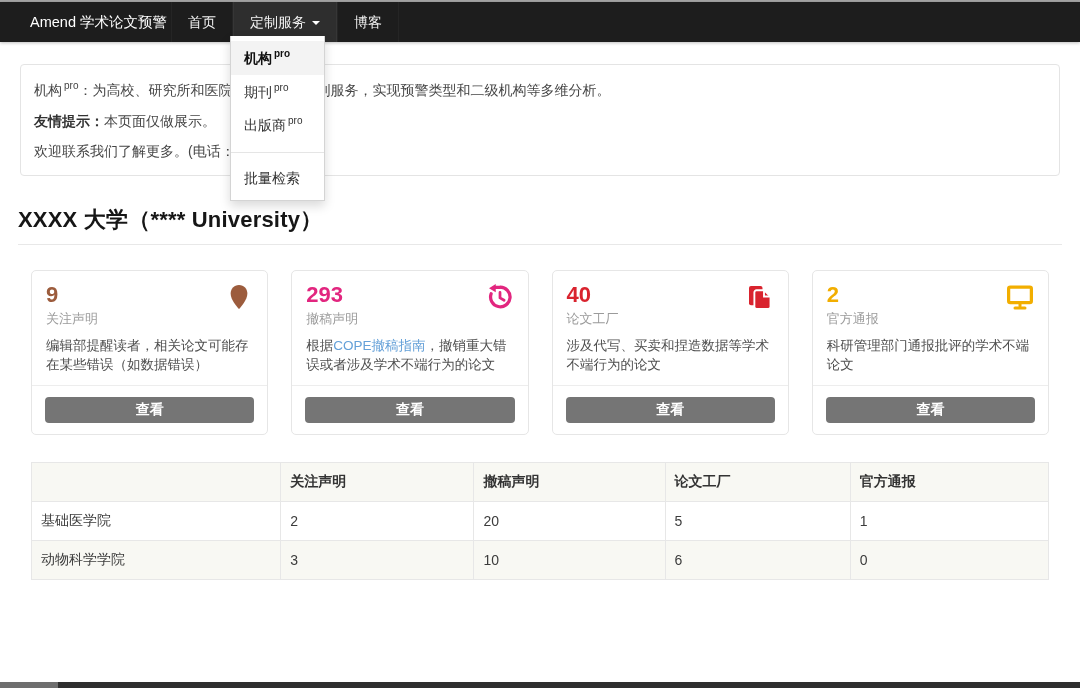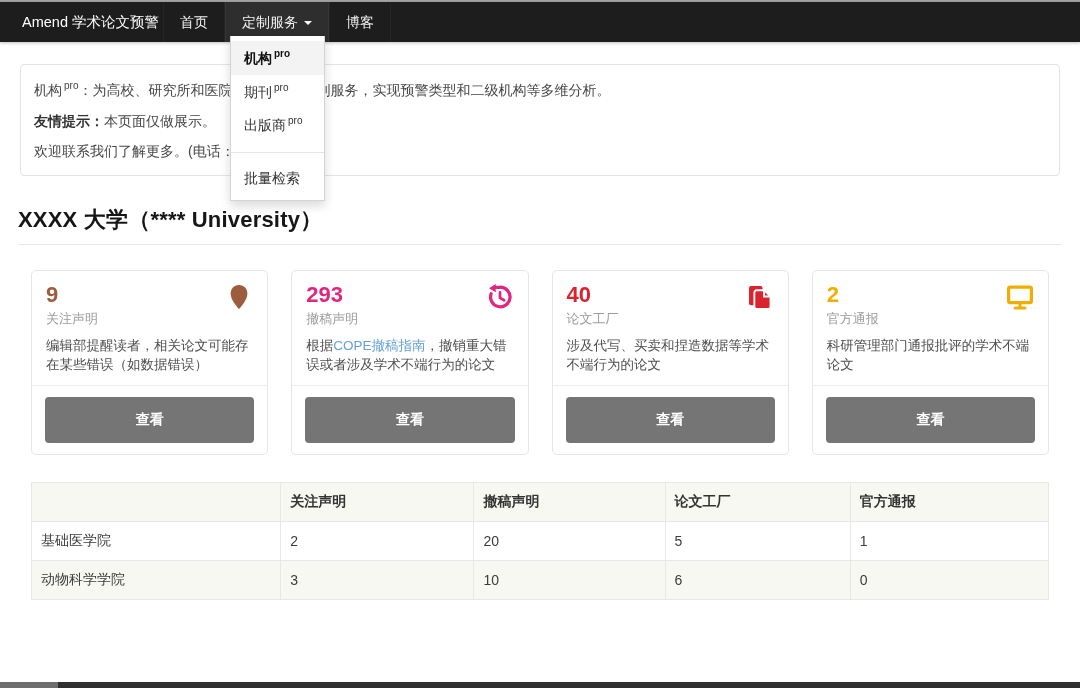--- a/index.html
+++ b/index.html
@@ -6,21 +6,21 @@
   html,body { width:1080px; height:688px; }
   body {
     font-family: "Liberation Sans", "DejaVu Sans", sans-serif;
     background:#ffffff; color:#404040; position:relative; overflow:hidden;
   }
   .window-top-line { height:2px; background:#a3a3a3; width:100%; }
 
   
   .navbar {
     height:40px; background:#1d1d1d; display:flex; align-items:center;
-    padding-left:22px; box-shadow:0 1px 3px rgba(0,0,0,.25); position:relative; z-index:5;
+    padding-left:30px; box-shadow:0 1px 3px rgba(0,0,0,.25); position:relative; z-index:5;
   }
   .brand { color:#ffffff; font-size:14.5px; line-height:40px; margin-right:4px; cursor:pointer; white-space:nowrap; }
   .nav-item {
     color:#f2f2f2; font-size:14px; line-height:40px; padding:0 16px; cursor:pointer;
     white-space:nowrap; border-left:1px solid rgba(255,255,255,.04); border-right:1px solid rgba(255,255,255,.04);
   }
   .nav-item.open { background:#2e2e2e; }
   .caret {
     display:inline-block; margin-left:6px; vertical-align:middle;
     border-left:4px solid transparent; border-right:4px solid transparent; border-top:4px solid #ffffff;
@@ -54,21 +54,21 @@
   .card { border:1px solid #e6e6e6; border-radius:5px; background:#ffffff; }
   .card-body { padding:12px 14px 10px 14px; position:relative; min-height:103px; }
   .count { font-size:22px; font-weight:bold; line-height:1.1; }
   .card-label { color:#9b9b9b; font-size:13px; margin-top:2px; }
   .card-desc { font-size:13.5px; color:#4f4f4f; margin-top:8px; line-height:1.45; }
   .card-icon { position:absolute; top:11px; right:13px; width:30px; height:30px; }
   .card-icon svg { width:30px; height:30px; display:block; }
   .card-footer { border-top:1px solid #ededed; padding:11px 13px; }
   .view-btn {
     display:block; width:100%; background:#757575; border:none; border-radius:4px;
-    color:#ffffff; font-weight:bold; font-size:14px; padding:14px 0; cursor:pointer;
+    color:#ffffff; font-weight:bold; font-size:14px; padding:4px 0; cursor:pointer;
     font-family:inherit;
   }
 
   
   table.summary { border-collapse:collapse; margin:27px 31px 0 31px; width:calc(100% - 62px); font-size:14px; }
   table.summary th, table.summary td { border:1px solid #e7e7e7; padding:10px 9px; text-align:left; color:#3c3c3c; font-weight:normal; }
   table.summary thead th { background:#f8f8f3; font-weight:bold; color:#333333; }
   table.summary tbody tr:nth-child(2) td { background:#f8f8f3; }
 
   

